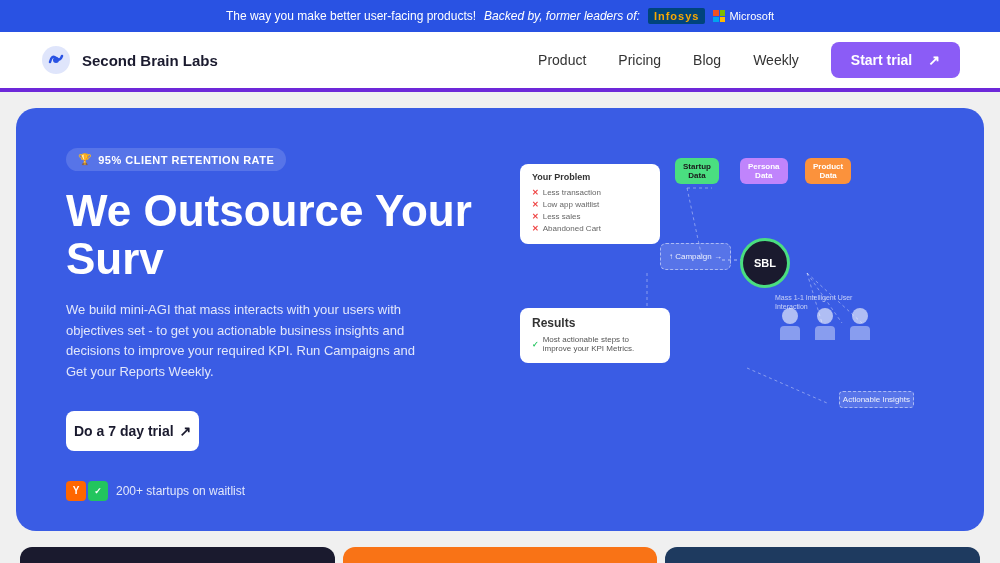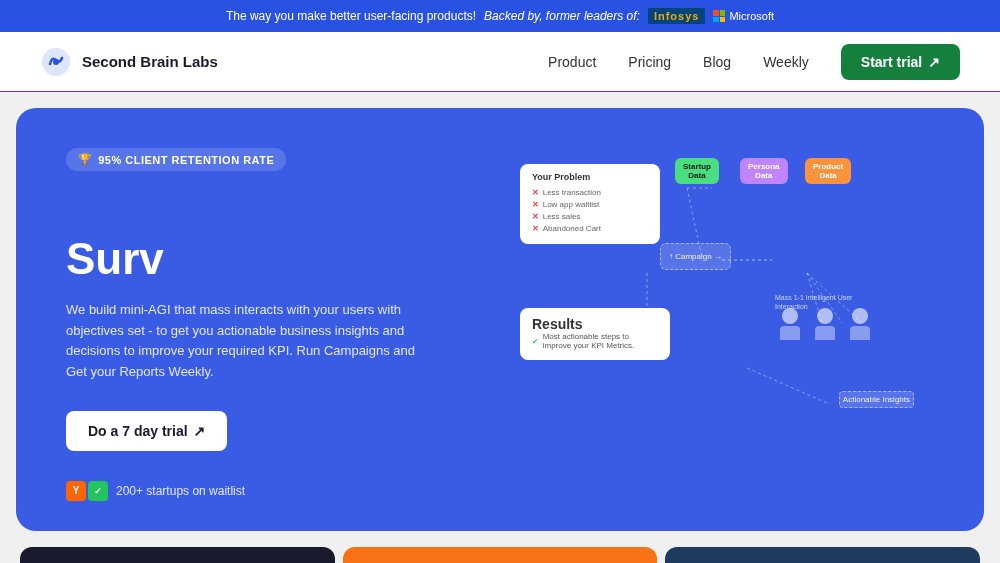--- a/index.html
+++ b/index.html
@@ -51,21 +51,21 @@
     .ms-grid span:nth-child(4) { background: #ffb900; }
 
     
     .navbar {
       background: white;
       display: flex;
       align-items: center;
       justify-content: space-between;
       padding: 0 40px;
       height: 60px;
-      border-bottom: 1px solid #6d28d9;
+      border-bottom: 4px solid #6d28d9;
     }
     .logo-area {
       display: flex;
       align-items: center;
       gap: 10px;
     }
     .logo-icon {
       width: 32px;
       height: 32px;
     }
@@ -79,31 +79,31 @@
       align-items: center;
       gap: 32px;
     }
     .nav-link {
       font-size: 14px;
       color: #333;
       cursor: pointer;
       text-decoration: none;
     }
     .start-trial-btn {
-      background: #15803d;
+      background: #8b5cf6;
       color: white;
       border: none;
       padding: 10px 20px;
       border-radius: 8px;
       font-size: 14px;
       font-weight: 600;
       cursor: pointer;
       display: flex;
       align-items: flex-end;
-      gap: 6px;
+      gap: 16px;
     }
 
     
     .hero-section {
       background: #3a5ce4;
       margin: 16px;
       border-radius: 20px;
       padding: 40px 50px 30px 50px;
       position: relative;
       overflow: hidden;
@@ -147,21 +147,21 @@
       color: rgba(255,255,255,0.85);
       line-height: 1.6;
       margin-bottom: 28px;
       max-width: 360px;
     }
 
     .trial-btn {
       background: white;
       color: #1a1a2e;
       border: none;
-      padding: 12px 22px;
+      padding: 12px 8px;
       border-radius: 8px;
       font-size: 14px;
       font-weight: 600;
       cursor: pointer;
       display: inline-flex;
       align-items: center;
       gap: 6px;
       margin-bottom: 20px;
     }
 
@@ -322,23 +322,24 @@
       position: absolute;
       top: 160px;
       left: 0;
       background: white;
       border-radius: 8px;
       padding: 8px 12px;
       width: 150px;
     }
 
     .results-title {
-      font-size: 14px;
+      font-size: 12px;
       font-weight: 700;
       color: #333;
+      margin-bottom: 5px;
     }
 
     .results-item {
       font-size: 8px;
       color: #555;
       margin-bottom: 2px;
       display: flex;
       align-items: center;
       gap: 4px;
     }
@@ -462,21 +463,21 @@
 
 <div class="hero-section">
   <div class="hero-content">
 
     <div class="hero-left">
       <div class="retention-badge">
         <span>🏆</span>
         <span>95% CLIENT RETENTION RATE</span>
       </div>
       <h1 class="hero-title">
-        <br>
+        <span>We Outsource Your</span><br>
         <span>Surv</span>
       </h1>
       <p class="hero-desc">We build mini-AGI that mass interacts with your users with objectives set - to get you actionable business insights and decisions to improve your required KPI. Run Campaigns and Get your Reports Weekly.</p>
       <button class="trial-btn">
         <span>Do a 7 day trial</span>
         <span>↗</span>
       </button>
       <div class="waitlist-area">
         <div class="waitlist-icons">
           <div class="yc-badge">Y</div>
@@ -533,20 +534,21 @@
           <div>Persona</div>
           <div>Data</div>
         </div>
         <div class="data-card-orange">
           <div>Product</div>
           <div>Data</div>
         </div>
 
         <div class="campaign-box">↑ Campaign →</div>
 
+        <div class="sbl-circle">SBL</div>
 
         <div style="position:absolute; top:145px; left:255px; font-size:7px; color:rgba(255,255,255,0.7); width:90px; line-height:1.3;">Mass 1-1 Intelligent User Interaction</div>
 
         <div class="mini-agents">
           <div class="agent-figure">
             <div class="agent-head"></div>
             <div class="agent-body"></div>
           </div>
           <div class="agent-figure">
             <div class="agent-head"></div>

